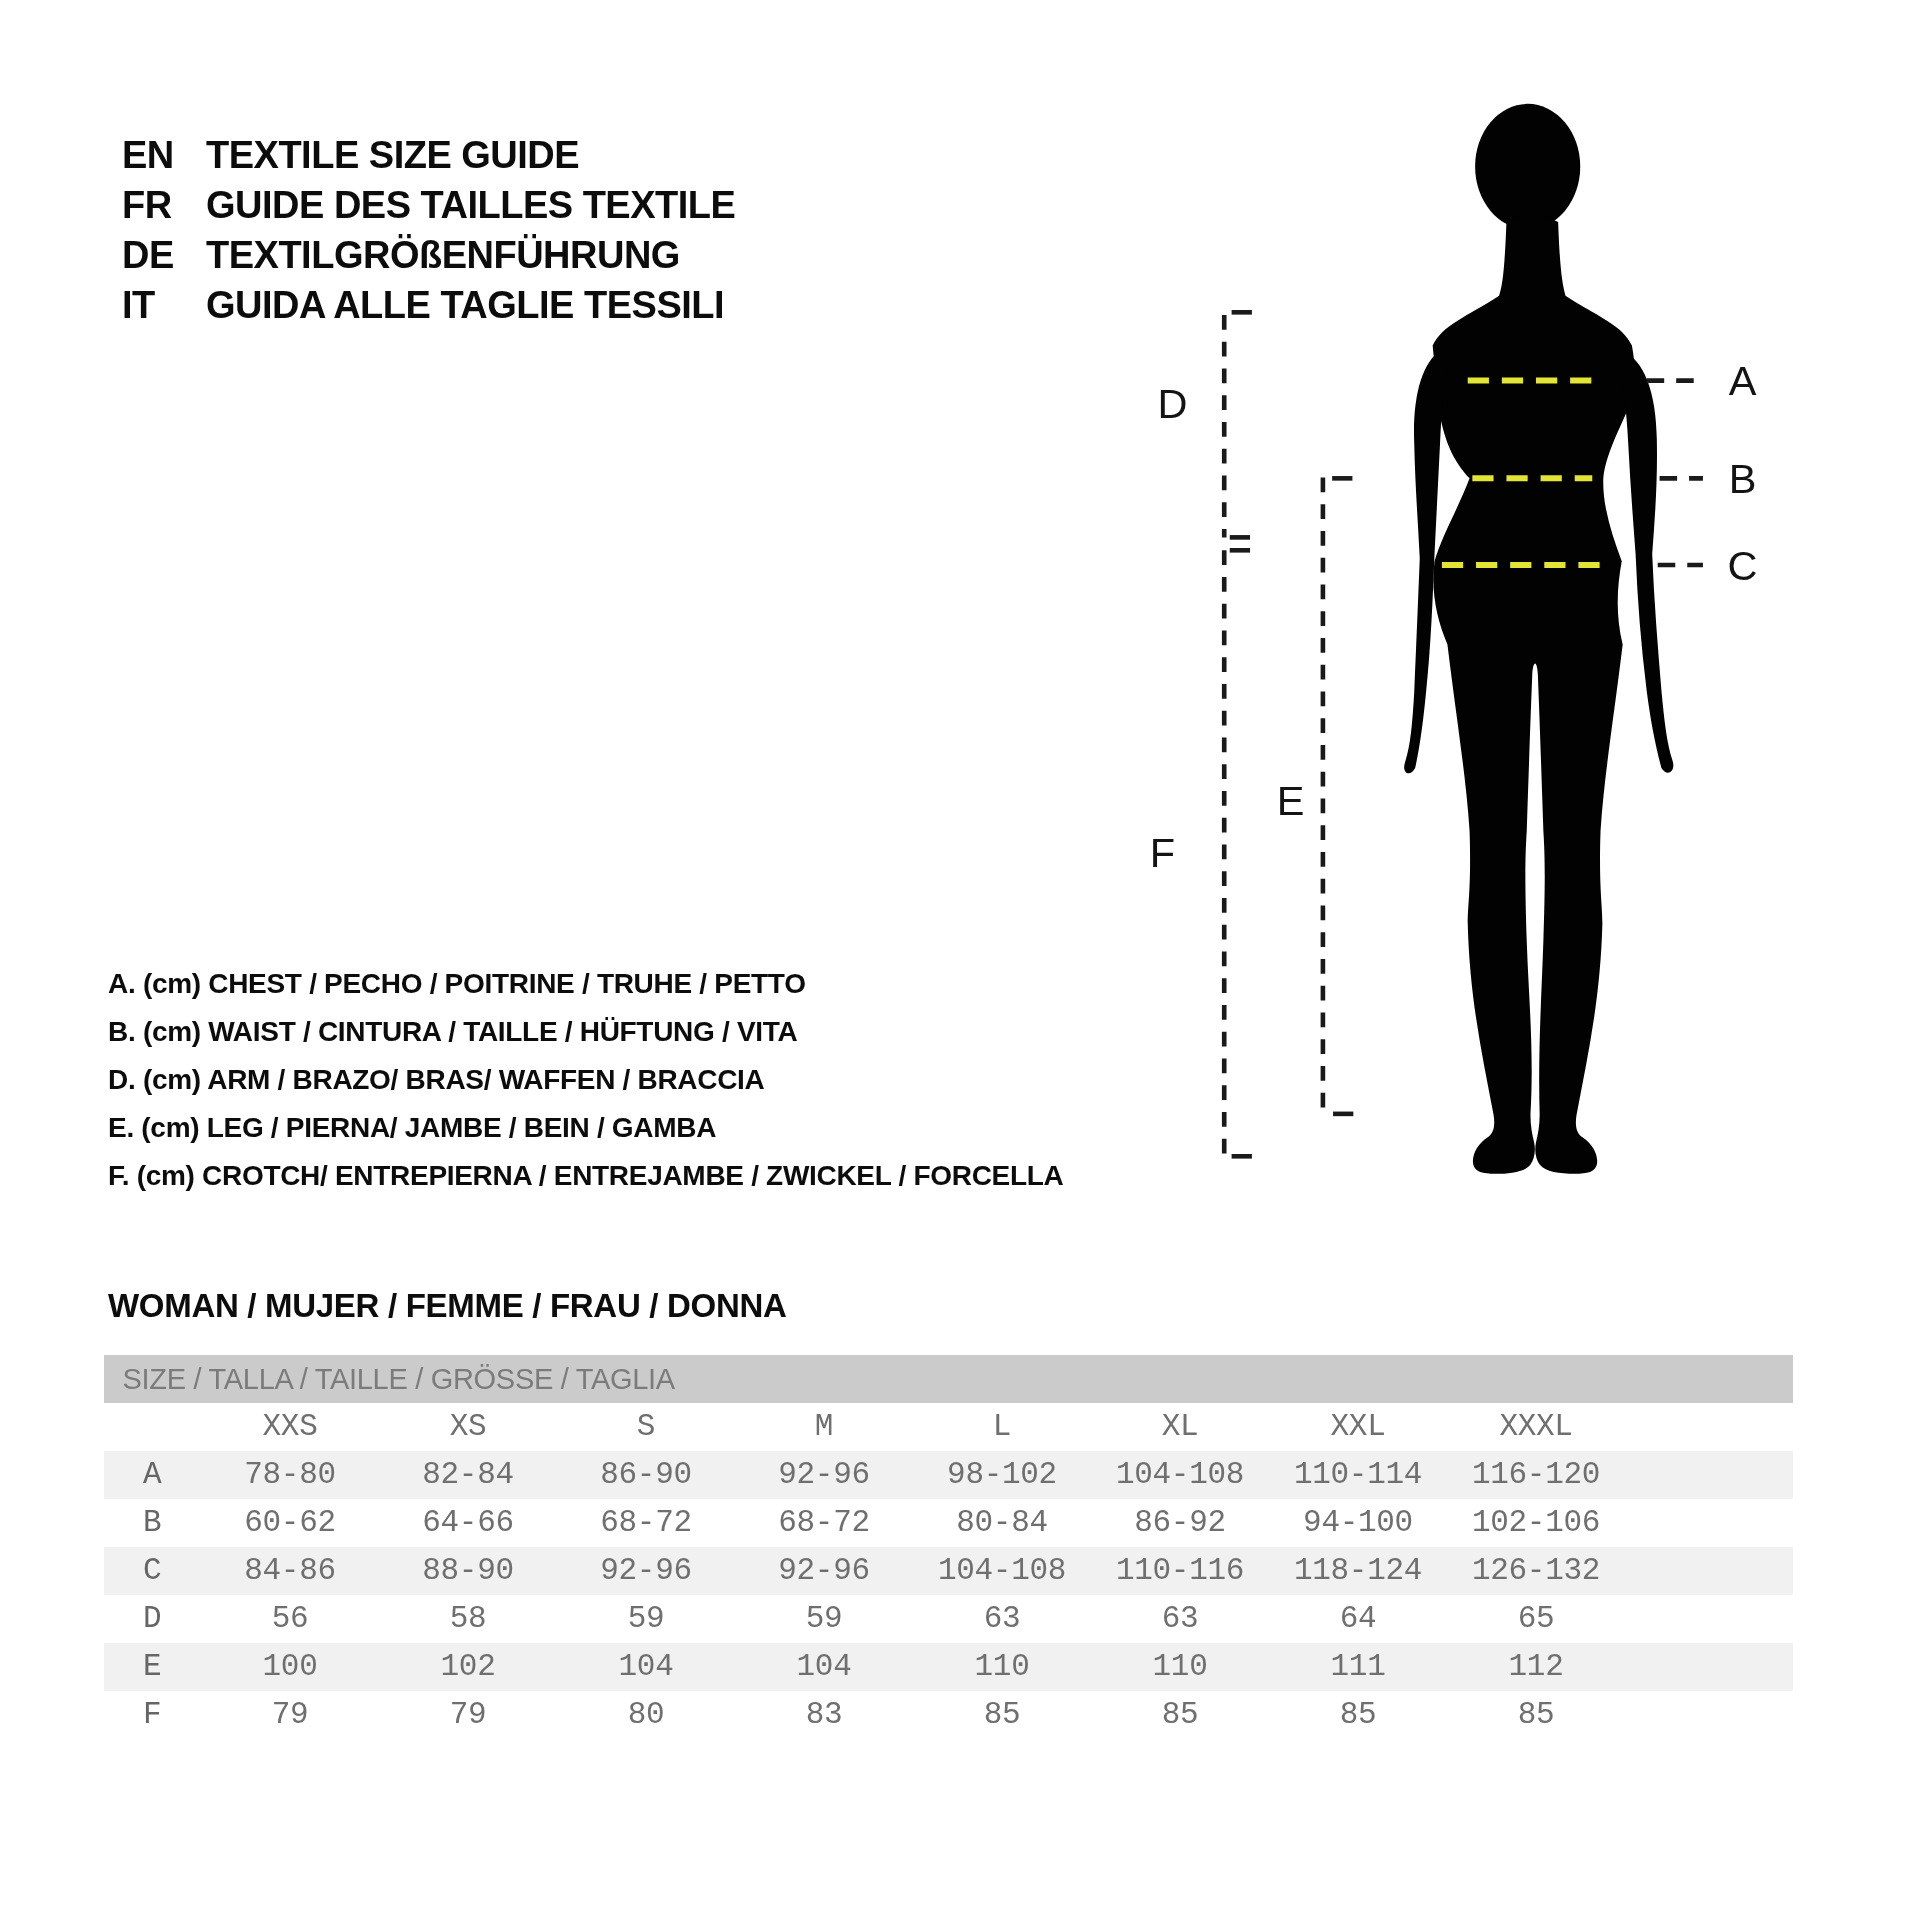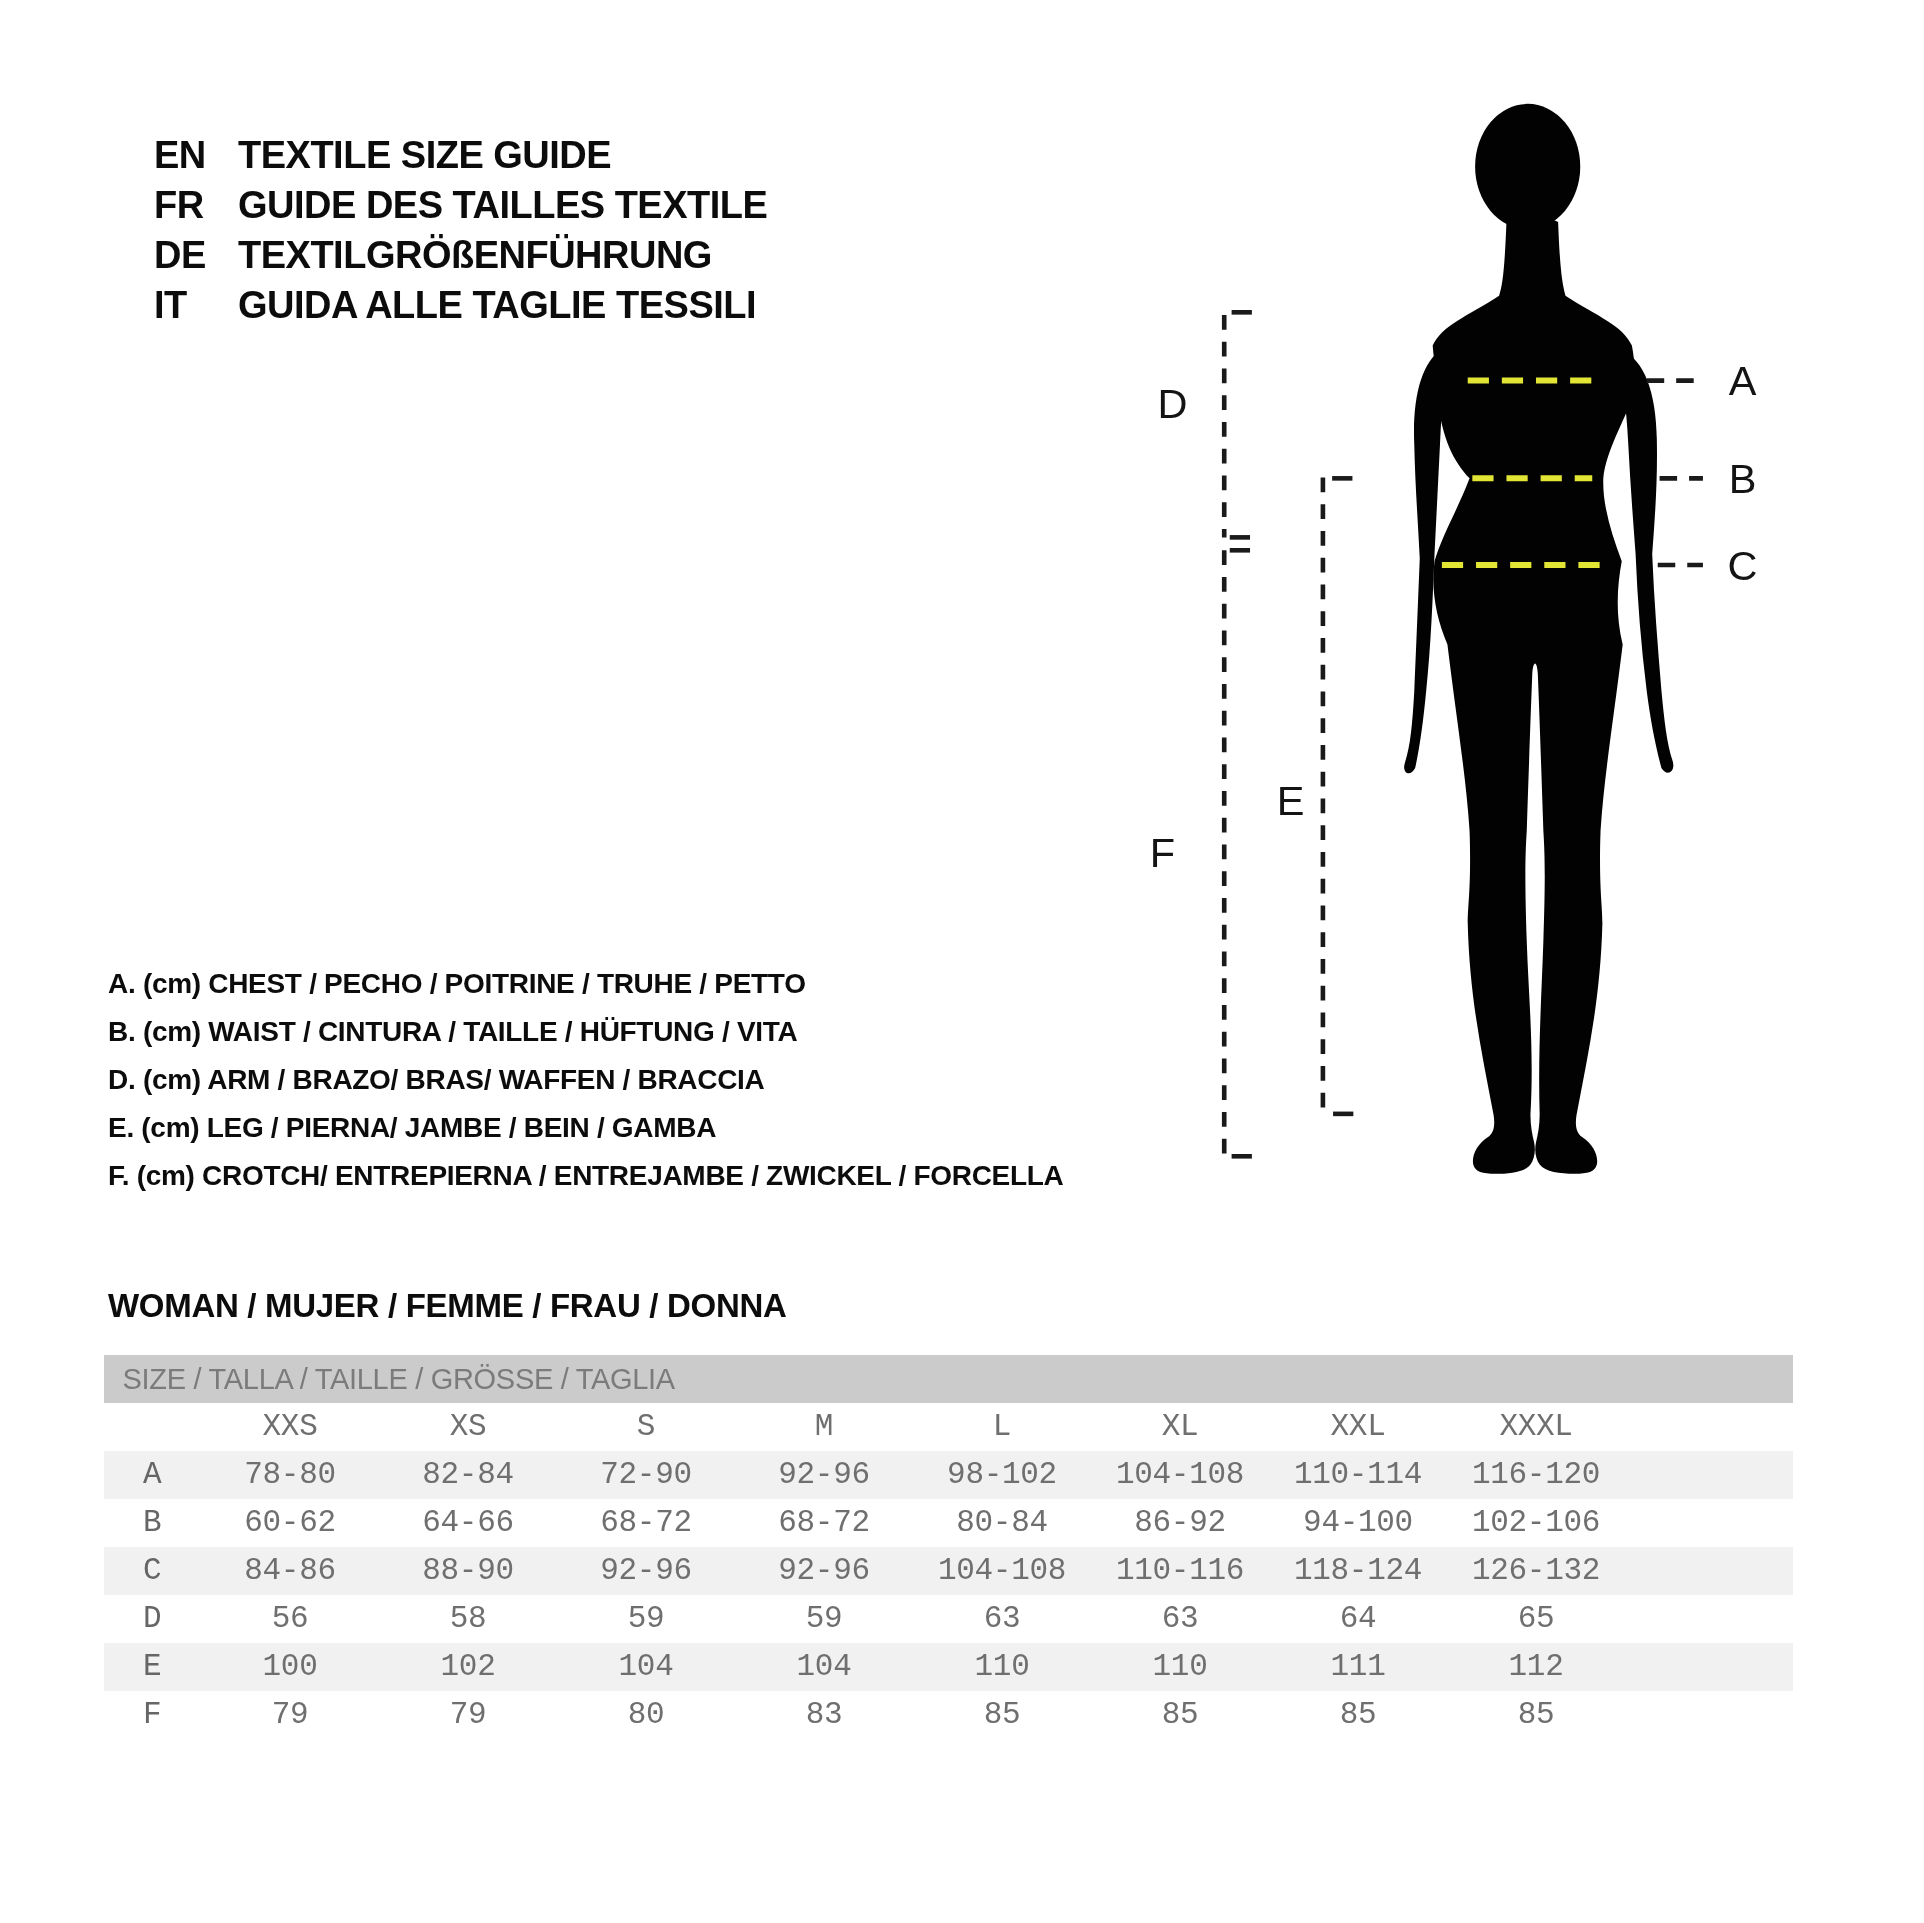--- a/index.html
+++ b/index.html
@@ -12,21 +12,21 @@
     width:1924px;height:1923px;background:#ffffff;
     font-family:"Liberation Sans",sans-serif;
     -webkit-font-smoothing:antialiased;
   }
   .page{position:relative;width:1924px;height:1923px;background:#fff;overflow:hidden;}
 
   
   .lang-block{position:absolute;left:122px;top:130px;color:#0c0c0c;
     font-size:38px;font-weight:700;letter-spacing:-0.5px;}
   .lang-row{display:flex;height:50px;line-height:50px;}
-  .lang-code{width:84px;flex:0 0 84px;margin-left:32px;}
+  .lang-code{width:84px;flex:0 0 84px;}
 
   
   .figure-svg{position:absolute;left:1108px;top:74px;}
   .figure-svg text{
     font-family:"Liberation Sans",sans-serif;font-size:45px;font-weight:400;fill:#141414;
   }
 
   
   .measure-block{position:absolute;left:108px;top:960px;color:#0c0c0c;
     font-size:28px;font-weight:700;letter-spacing:-0.3px;}
@@ -194,21 +194,21 @@
         <span class="cell">M</span>
         <span class="cell">L</span>
         <span class="cell">XL</span>
         <span class="cell">XXL</span>
         <span class="cell">XXXL</span>
       </div>
       <div class="t-row shade">
         <span class="rlabel">A</span>
         <span class="cell">78-80</span>
         <span class="cell">82-84</span>
-        <span class="cell">72-90</span>
+        <span class="cell">86-90</span>
         <span class="cell">92-96</span>
         <span class="cell">98-102</span>
         <span class="cell">104-108</span>
         <span class="cell">110-114</span>
         <span class="cell">116-120</span>
       </div>
       <div class="t-row">
         <span class="rlabel">B</span>
         <span class="cell">60-62</span>
         <span class="cell">64-66</span>

